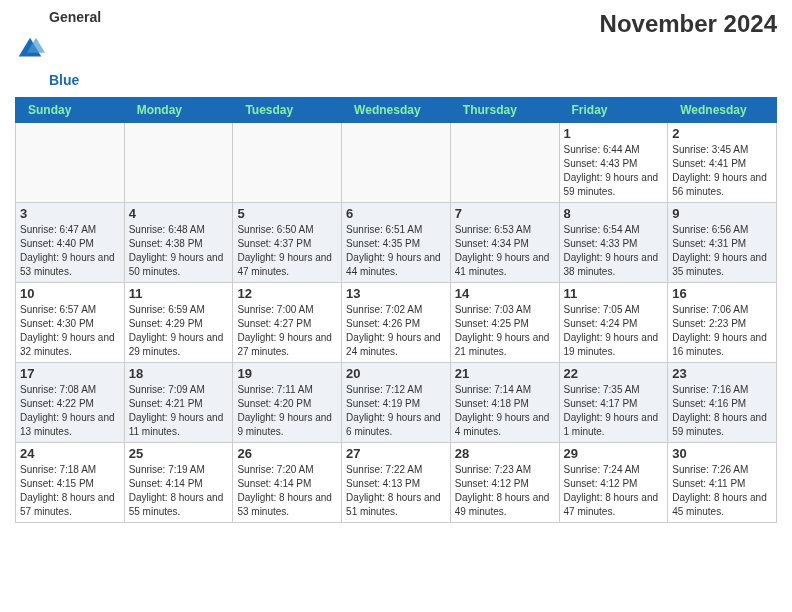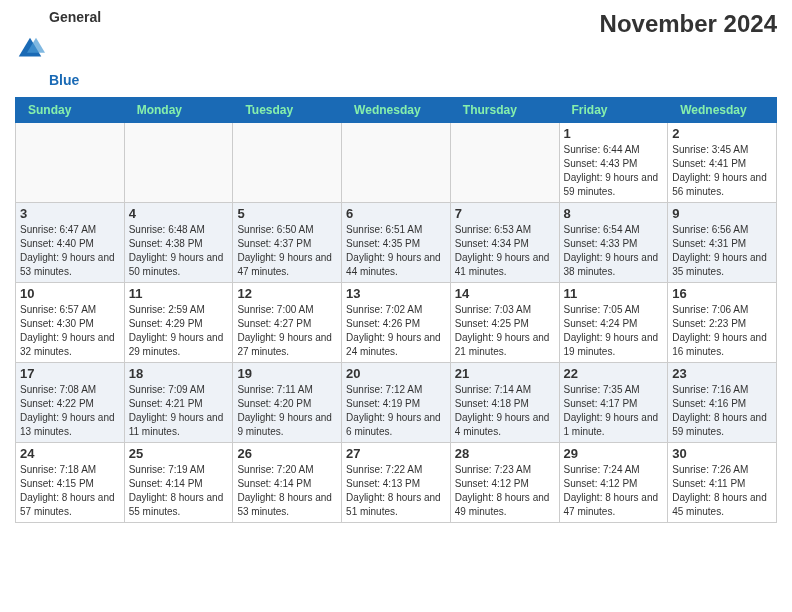--- a/index.html
+++ b/index.html
@@ -200,21 +200,21 @@
         </tr>
         <tr>
           <td>
             <div class="day-num">10</div>
             <div class="day-detail">Sunrise: 6:57 AM
 Sunset: 4:30 PM
 Daylight: 9 hours and 32 minutes.</div>
           </td>
           <td>
             <div class="day-num">11</div>
-            <div class="day-detail">Sunrise: 2:59 AM
+            <div class="day-detail">Sunrise: 6:59 AM
 Sunset: 4:29 PM
 Daylight: 9 hours and 29 minutes.</div>
           </td>
           <td>
             <div class="day-num">12</div>
             <div class="day-detail">Sunrise: 7:00 AM
 Sunset: 4:27 PM
 Daylight: 9 hours and 27 minutes.</div>
           </td>
           <td>

